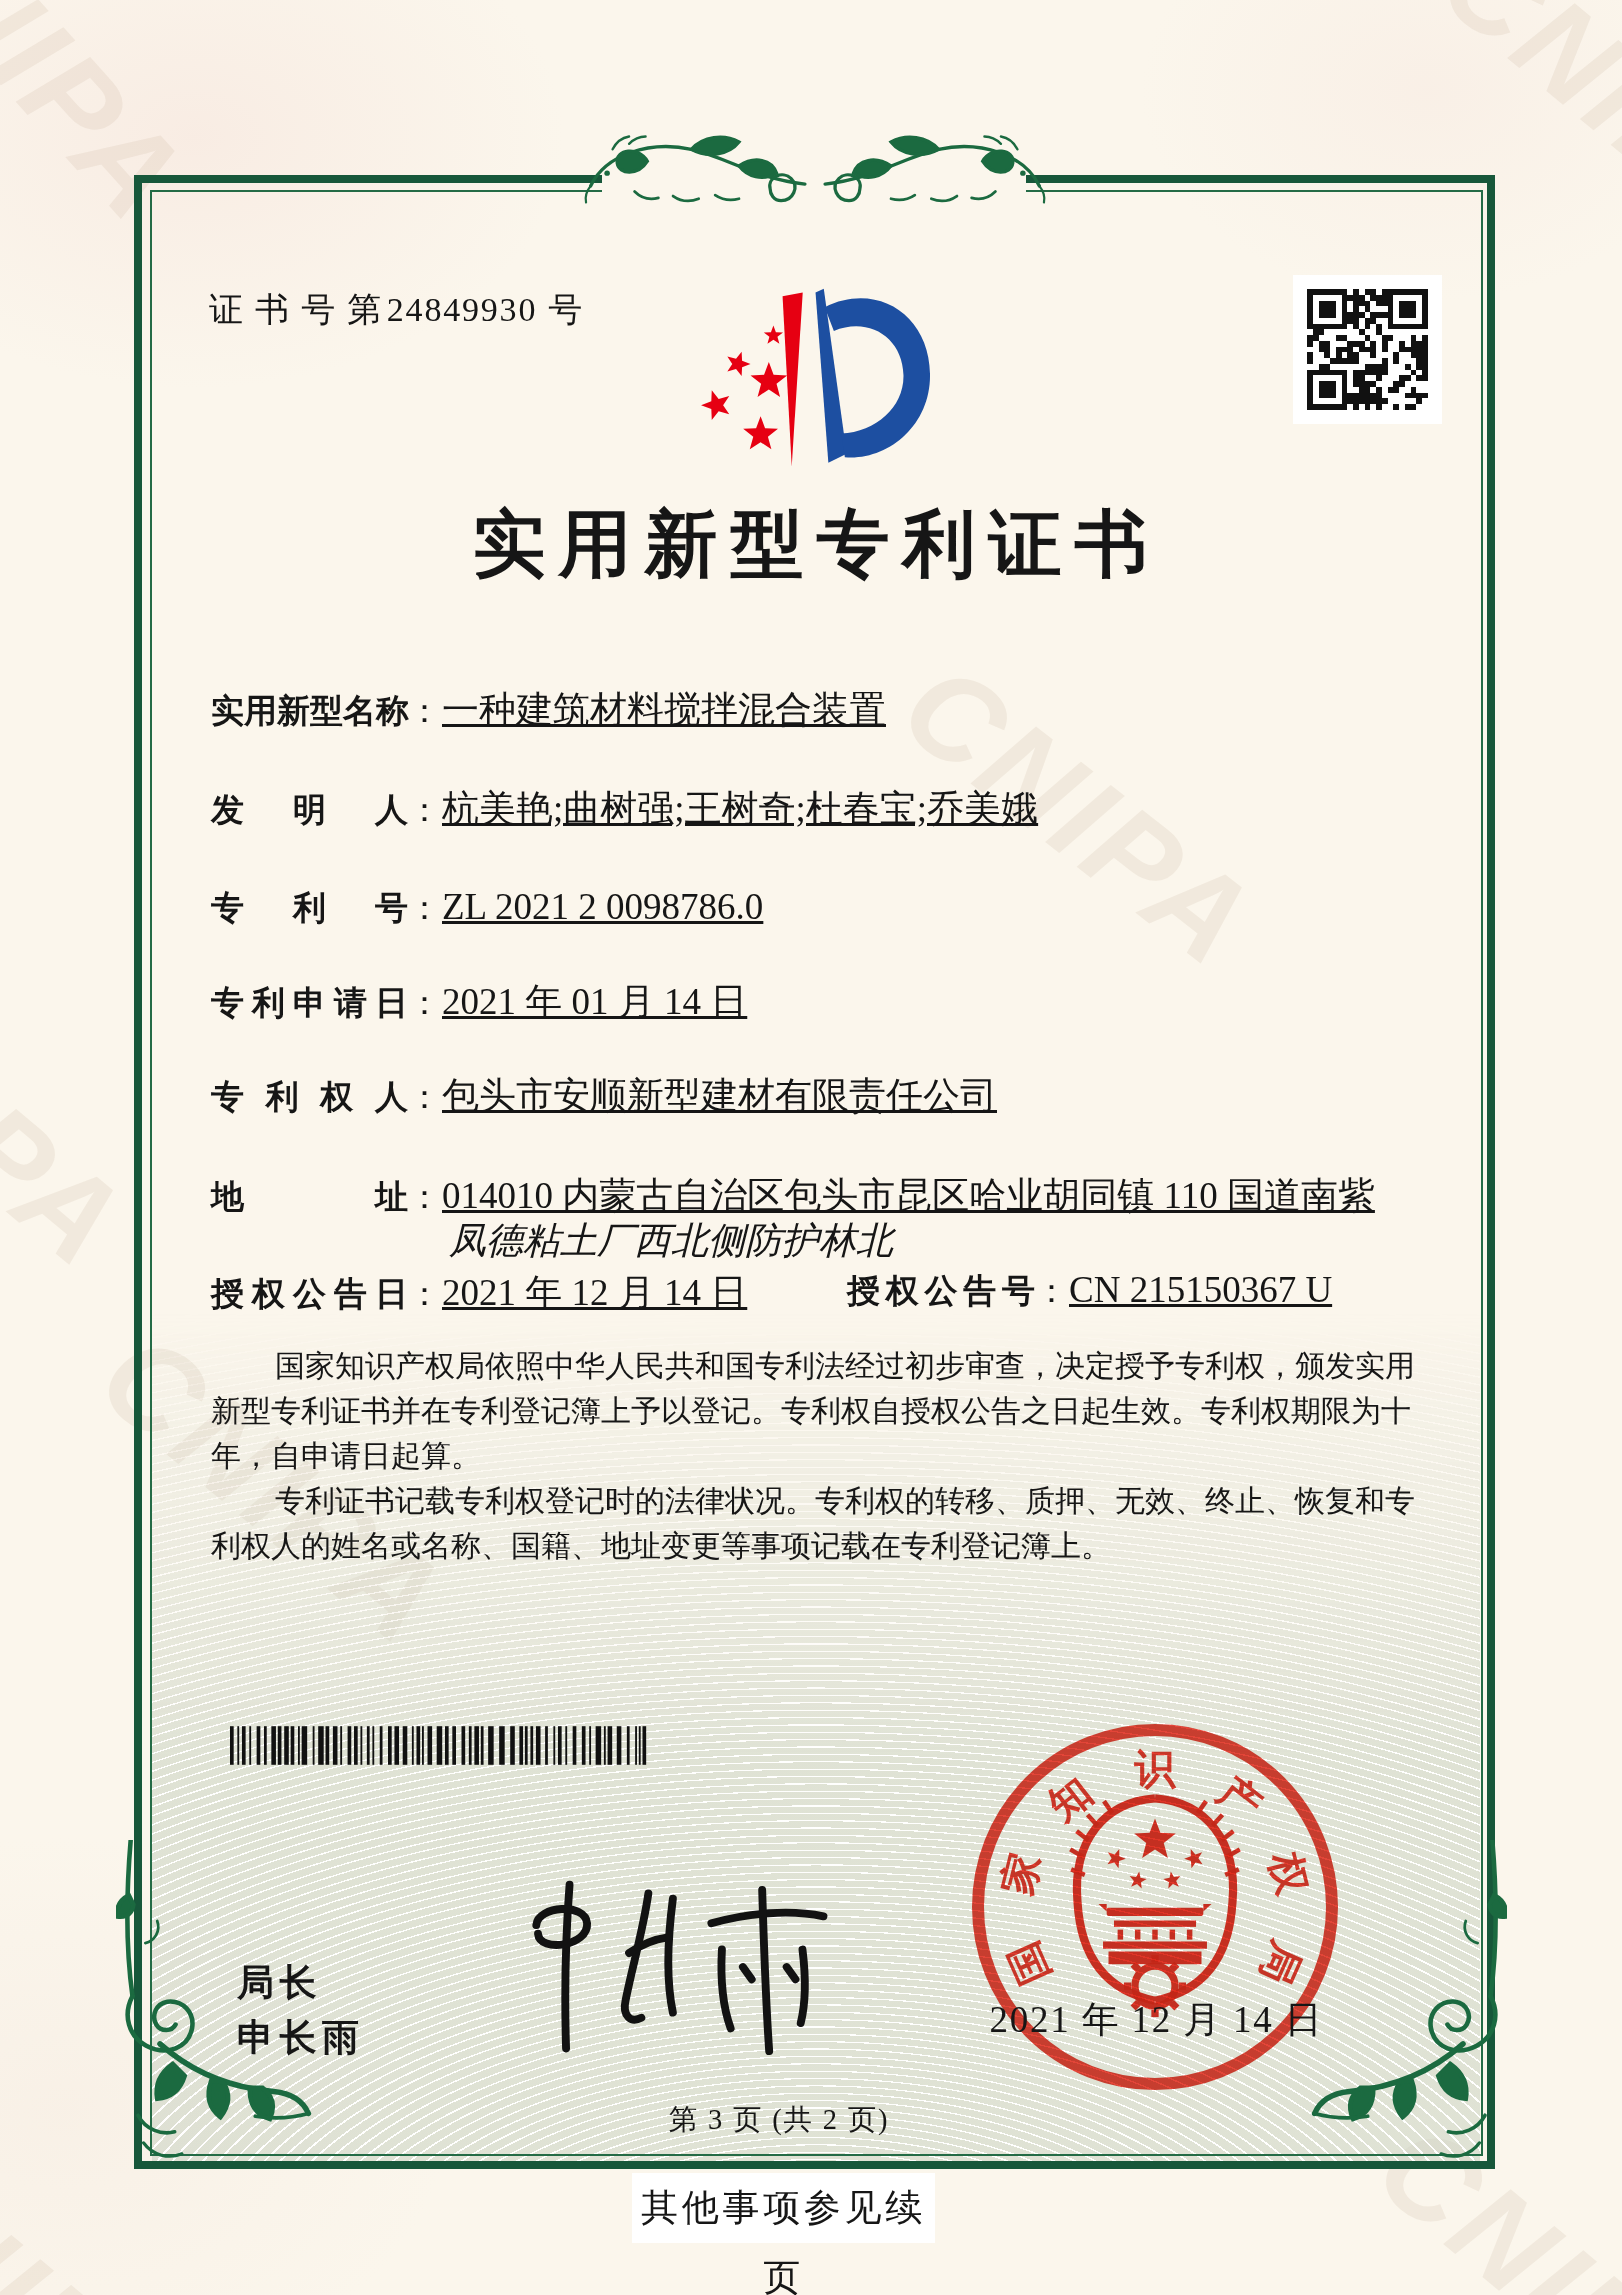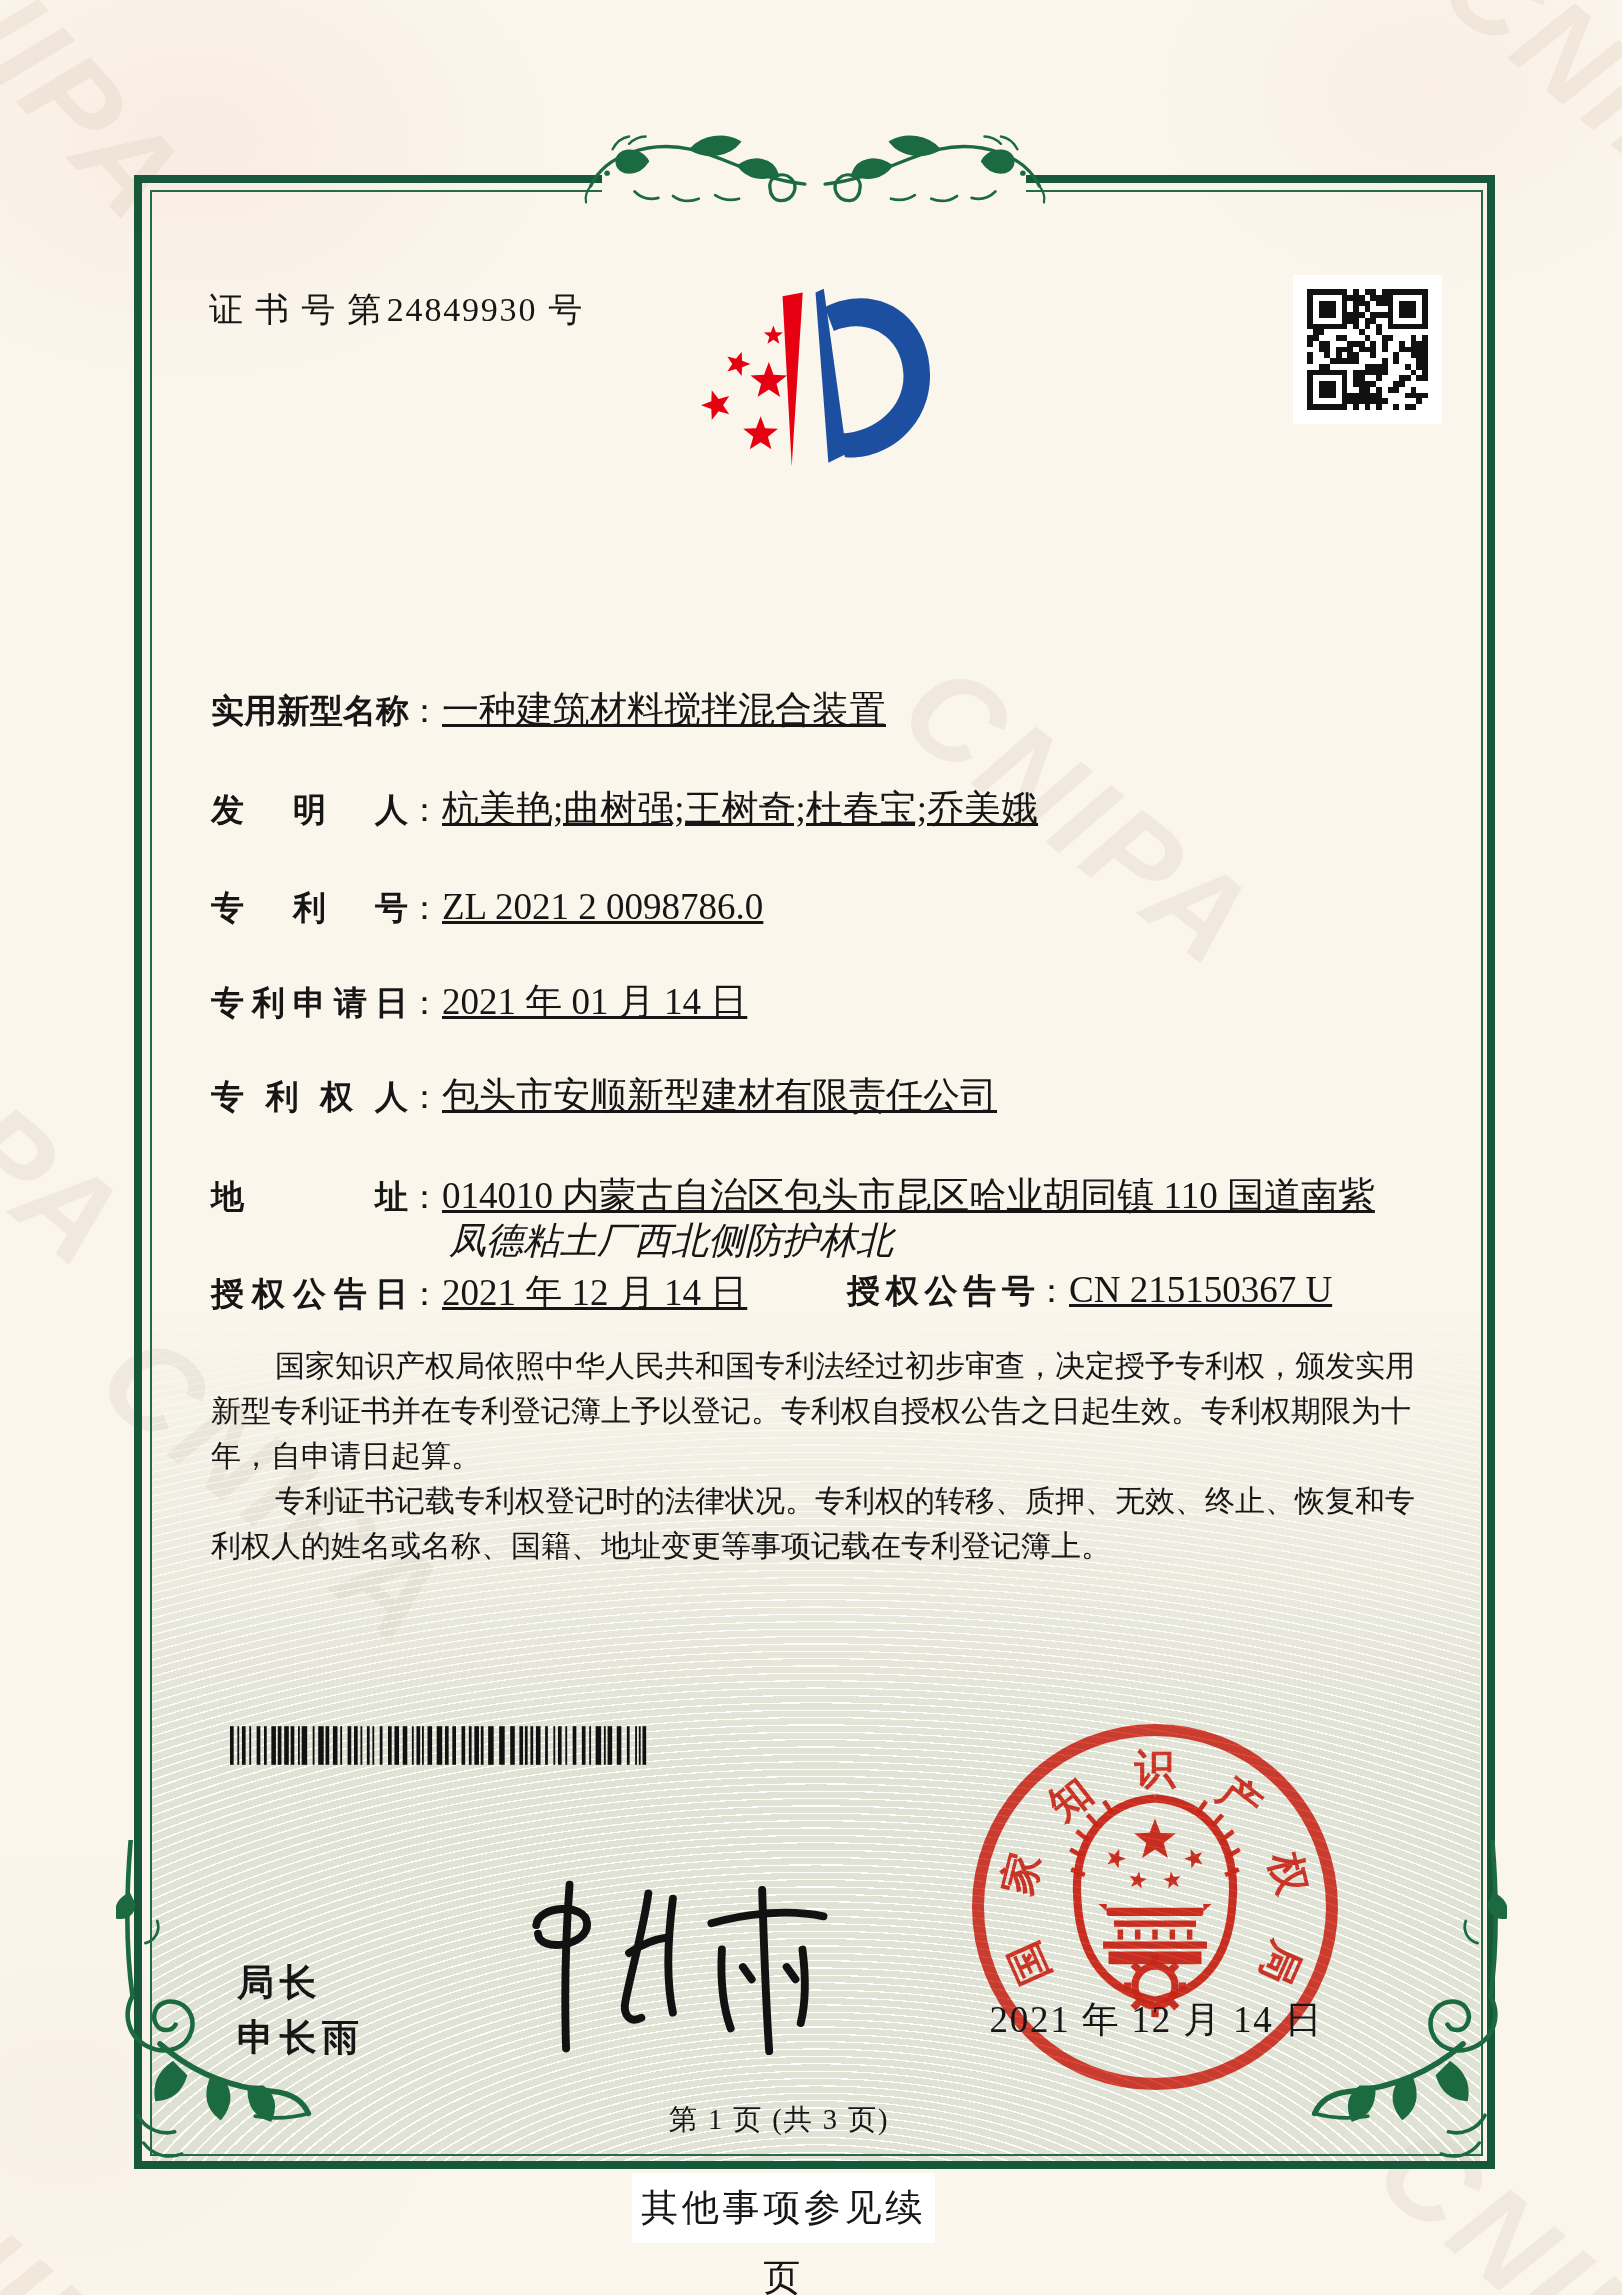--- a/index.html
+++ b/index.html
@@ -393,20 +393,21 @@
         <rect x="6" y="20" width="1" height="1" fill="#111"></rect>
         <rect x="8" y="20" width="1" height="1" fill="#111"></rect>
         <rect x="10" y="20" width="1" height="1" fill="#111"></rect>
         <rect x="12" y="20" width="1" height="1" fill="#111"></rect>
         <rect x="15" y="20" width="1" height="1" fill="#111"></rect>
         <rect x="17" y="20" width="1" height="1" fill="#111"></rect>
         <rect x="18" y="20" width="1" height="1" fill="#111"></rect>
       </svg>
   </div>
 
+  <div class="txt doc-title">实用新型专利证书</div>
 
   <div class="txt row" style="top:685px">
     <span class="lbl">实用新型名称</span><span class="colon">：</span><span class="val">一种建筑材料搅拌混合装置</span>
   </div>
   <div class="txt row" style="top:784px">
     <span class="lbl">发明人</span><span class="colon">：</span><span class="val">杭美艳;曲树强;王树奇;杜春宝;乔美娥</span>
   </div>
   <div class="txt row" style="top:885px">
     <span class="lbl">专利号</span><span class="colon">：</span><span class="val">ZL 2021 2 0098786.0</span>
   </div>
@@ -573,17 +574,17 @@
         <span class="ringchar" style="transform: rotate(-76deg) translateY(-138px);">家</span>
         <span class="ringchar" style="transform: rotate(-38deg) translateY(-138px);">知</span>
         <span class="ringchar" style="transform: rotate(0deg) translateY(-138px);">识</span>
         <span class="ringchar" style="transform: rotate(38deg) translateY(-138px);">产</span>
         <span class="ringchar" style="transform: rotate(76deg) translateY(-138px);">权</span>
         <span class="ringchar" style="transform: rotate(114deg) translateY(-138px);">局</span>
       </div>
   </div>
   <div class="txt seal-date">2021 年 12 月 14 日</div>
 
-  <div class="txt page-info">第 1 页 (共 3 页)</div>
+  <div class="txt page-info">第 3 页 (共 2 页)</div>
   <div class="cont-note">其他事项参见续页</div>
 
 </div>
 
 
 </body></html>

